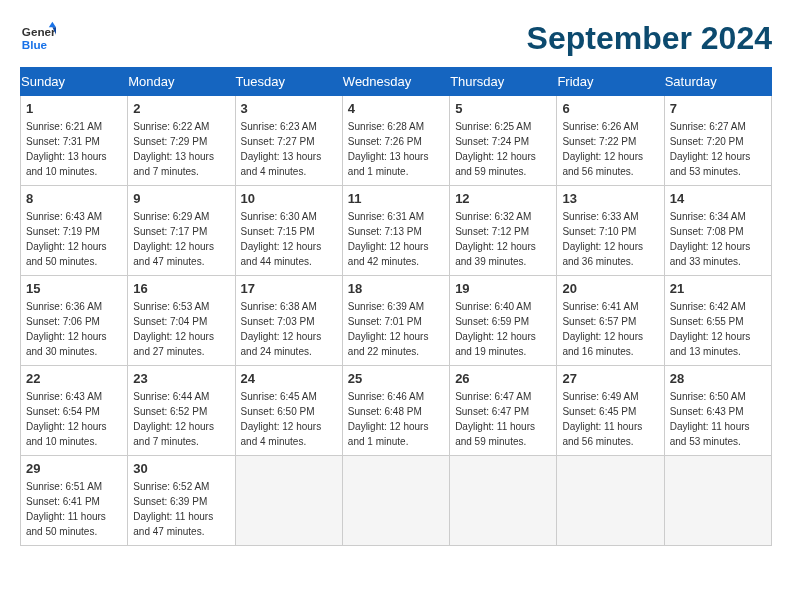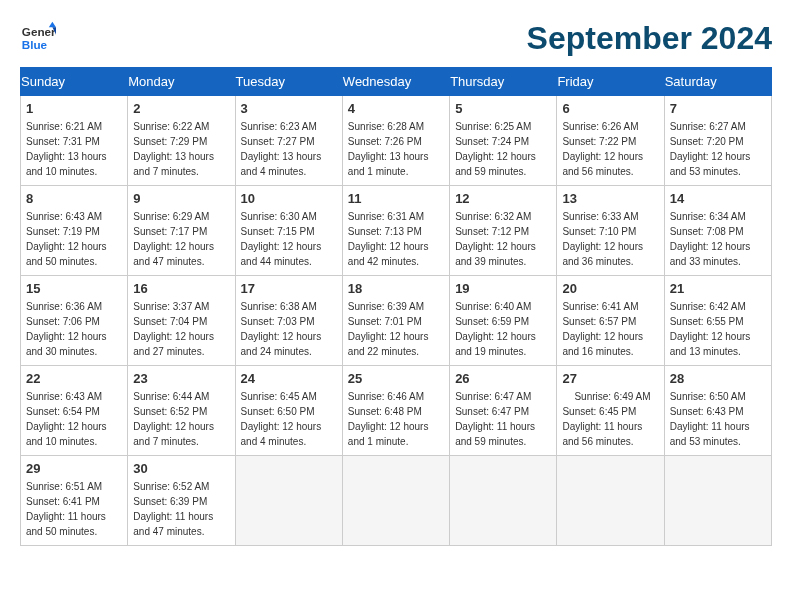--- a/index.html
+++ b/index.html
@@ -163,21 +163,21 @@
         <td><span class="day-num">14</span><span class="day-info" style="white-space: pre-line;">Sunrise: 6:34 AM
 Sunset: 7:08 PM
 Daylight: 12 hours
 and 33 minutes.</span></td>
       </tr>
       <tr>
         <td><span class="day-num">15</span><span class="day-info" style="white-space: pre-line;">Sunrise: 6:36 AM
 Sunset: 7:06 PM
 Daylight: 12 hours
 and 30 minutes.</span></td>
-        <td><span class="day-num">16</span><span class="day-info" style="white-space: pre-line;">Sunrise: 3:37 AM
+        <td><span class="day-num">16</span><span class="day-info" style="white-space: pre-line;">Sunrise: 6:53 AM
 Sunset: 7:04 PM
 Daylight: 12 hours
 and 27 minutes.</span></td>
         <td><span class="day-num">17</span><span class="day-info" style="white-space: pre-line;">Sunrise: 6:38 AM
 Sunset: 7:03 PM
 Daylight: 12 hours
 and 24 minutes.</span></td>
         <td><span class="day-num">18</span><span class="day-info" style="white-space: pre-line;">Sunrise: 6:39 AM
 Sunset: 7:01 PM
 Daylight: 12 hours
@@ -209,21 +209,21 @@
 Daylight: 12 hours
 and 4 minutes.</span></td>
         <td><span class="day-num">25</span><span class="day-info" style="white-space: pre-line;">Sunrise: 6:46 AM
 Sunset: 6:48 PM
 Daylight: 12 hours
 and 1 minute.</span></td>
         <td><span class="day-num">26</span><span class="day-info" style="white-space: pre-line;">Sunrise: 6:47 AM
 Sunset: 6:47 PM
 Daylight: 11 hours
 and 59 minutes.</span></td>
-        <td><span class="day-num">27</span><span class="day-info" style="white-space: pre-line; margin-left: 12px;">Sunrise: 6:49 AM
+        <td><span class="day-num">27</span><span class="day-info" style="white-space: pre-line;">Sunrise: 6:49 AM
 Sunset: 6:45 PM
 Daylight: 11 hours
 and 56 minutes.</span></td>
         <td><span class="day-num">28</span><span class="day-info" style="white-space: pre-line;">Sunrise: 6:50 AM
 Sunset: 6:43 PM
 Daylight: 11 hours
 and 53 minutes.</span></td>
       </tr>
       <tr>
         <td><span class="day-num">29</span><span class="day-info" style="white-space: pre-line;">Sunrise: 6:51 AM

